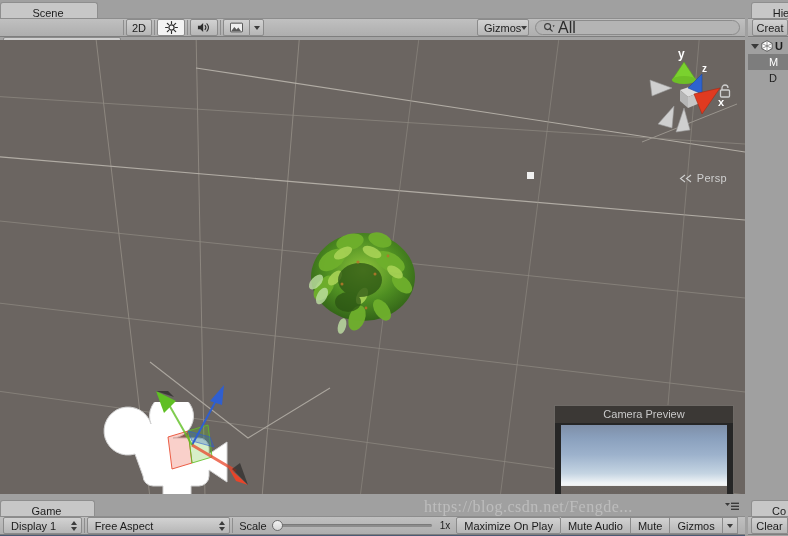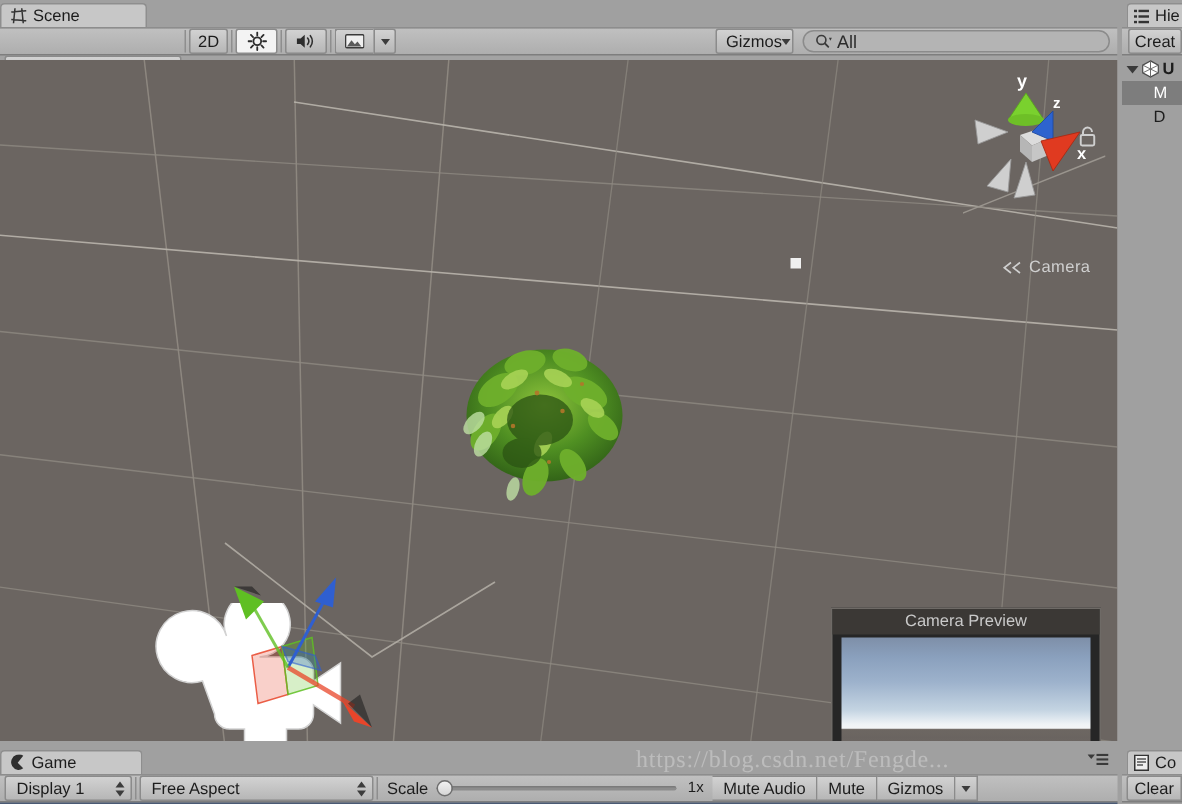--- a/index.html
+++ b/index.html
@@ -20,20 +20,21 @@
   .tab {
     position: absolute; top: 2px; height: 16px;
     display: flex; align-items: center; gap: 4px;
     padding: 0 8px 0 6px;
     background: #c7c7c7;
     border: 1px solid #8e8e8e;
     border-bottom: none;
     border-radius: 3px 3px 0 0;
     font-size: 11px; color: #1c1c1c;
     white-space: nowrap;
+    flex-direction: column;
   }
   .toolbar {
     position: absolute; height: 19px;
     background: linear-gradient(#c0c0c0, #aeaeae);
     border-top: 1px solid #8d8d8d;
     border-bottom: 1px solid #7e7e7e;
     display: flex; align-items: center;
   }
   .tb-btn {
     height: 17px; display: flex; align-items: center; justify-content: center;
@@ -218,21 +219,21 @@
       <span class="caret"></span>
     </div>
 
     <div style="display:flex;align-items:center;gap:3px;width:205px;height:15px;margin:0 5px 0 6px;
                 background:#b4b4b4;border:1px solid #8b8b8b;border-radius:8px;padding:0 8px;">
       <svg width="11" height="9" viewBox="0 0 11 9">
         <circle cx="3.6" cy="3.6" r="3" fill="none" stroke="#3c3c3c" stroke-width="1.1"></circle>
         <path d="M6 6l2.2 2.2" stroke="#3c3c3c" stroke-width="1.2" stroke-linecap="round"></path>
         <path d="M8.6 2.2l2 0 -1 2z" fill="#3c3c3c"></path>
       </svg>
-      <span style="font-size:12px;color:#2c2c2c;">All</span>
+      <span style="font-size:16px;color:#2c2c2c;">All</span>
     </div>
   </div>
 
   <div id="scene-view">
 
     <svg id="scene-grid" viewBox="0 0 745 458" preserveAspectRatio="none">
       <g stroke="#938d85" stroke-width="1" fill="none" opacity="0.85">
 
         <path d="M95 -10 L150 458"></path>
         <path d="M196 -10 L205 458"></path>
@@ -364,21 +365,21 @@
 
     <svg id="lock-icon" viewBox="0 0 12 14">
       <path d="M3 6V4a3 3 0 016 0" fill="none" stroke="#cfcfcf" stroke-width="1.3"></path>
       <rect x="1.5" y="6" width="9" height="7" rx="1" fill="none" stroke="#cfcfcf" stroke-width="1.3"></rect>
     </svg>
 
     <div id="persp-label" style="display:flex;align-items:center;gap:4px;">
       <svg width="14" height="9" viewBox="0 0 14 9">
         <path d="M6 1L1.5 4.5 6 8M12 1L7.5 4.5 12 8" fill="none" stroke="#cfcfcf" stroke-width="1.1"></path>
       </svg>
-      <span>Camera</span>
+      <span>Persp</span>
     </div>
 
     <div id="cam-preview">
       <div class="cp-title">Camera Preview</div>
       <div class="cp-img"></div>
     </div>
   </div>
 
   <div id="hdiv"></div>
   <div id="vdiv"></div>
@@ -451,20 +452,23 @@
           </span>
       </div>
       <div class="tb-sep"></div>
 
       <span style="margin:0 5px 0 4px;font-size:11px;">Scale</span>
       <div class="slider-track" style="width:160px;">
         <div class="slider-knob"></div>
       </div>
       <span style="margin:0 6px 0 8px;font-size:10px;">1x</span>
 
+      <div class="tb-btn" style="padding:0 7px;">
+        <span>Maximize On Play</span>
+      </div>
       <div class="tb-btn flat" style="padding:0 7px;">
         <span>Mute Audio</span>
       </div>
       <div class="tb-btn flat" style="padding:0 7px;">
         <span>Mute</span>
       </div>
       <div class="tb-btn flat" style="padding:0 7px;">
         <span>Gizmos</span>
       </div>
       <div class="tb-btn flat" style="padding:0 4px;">

